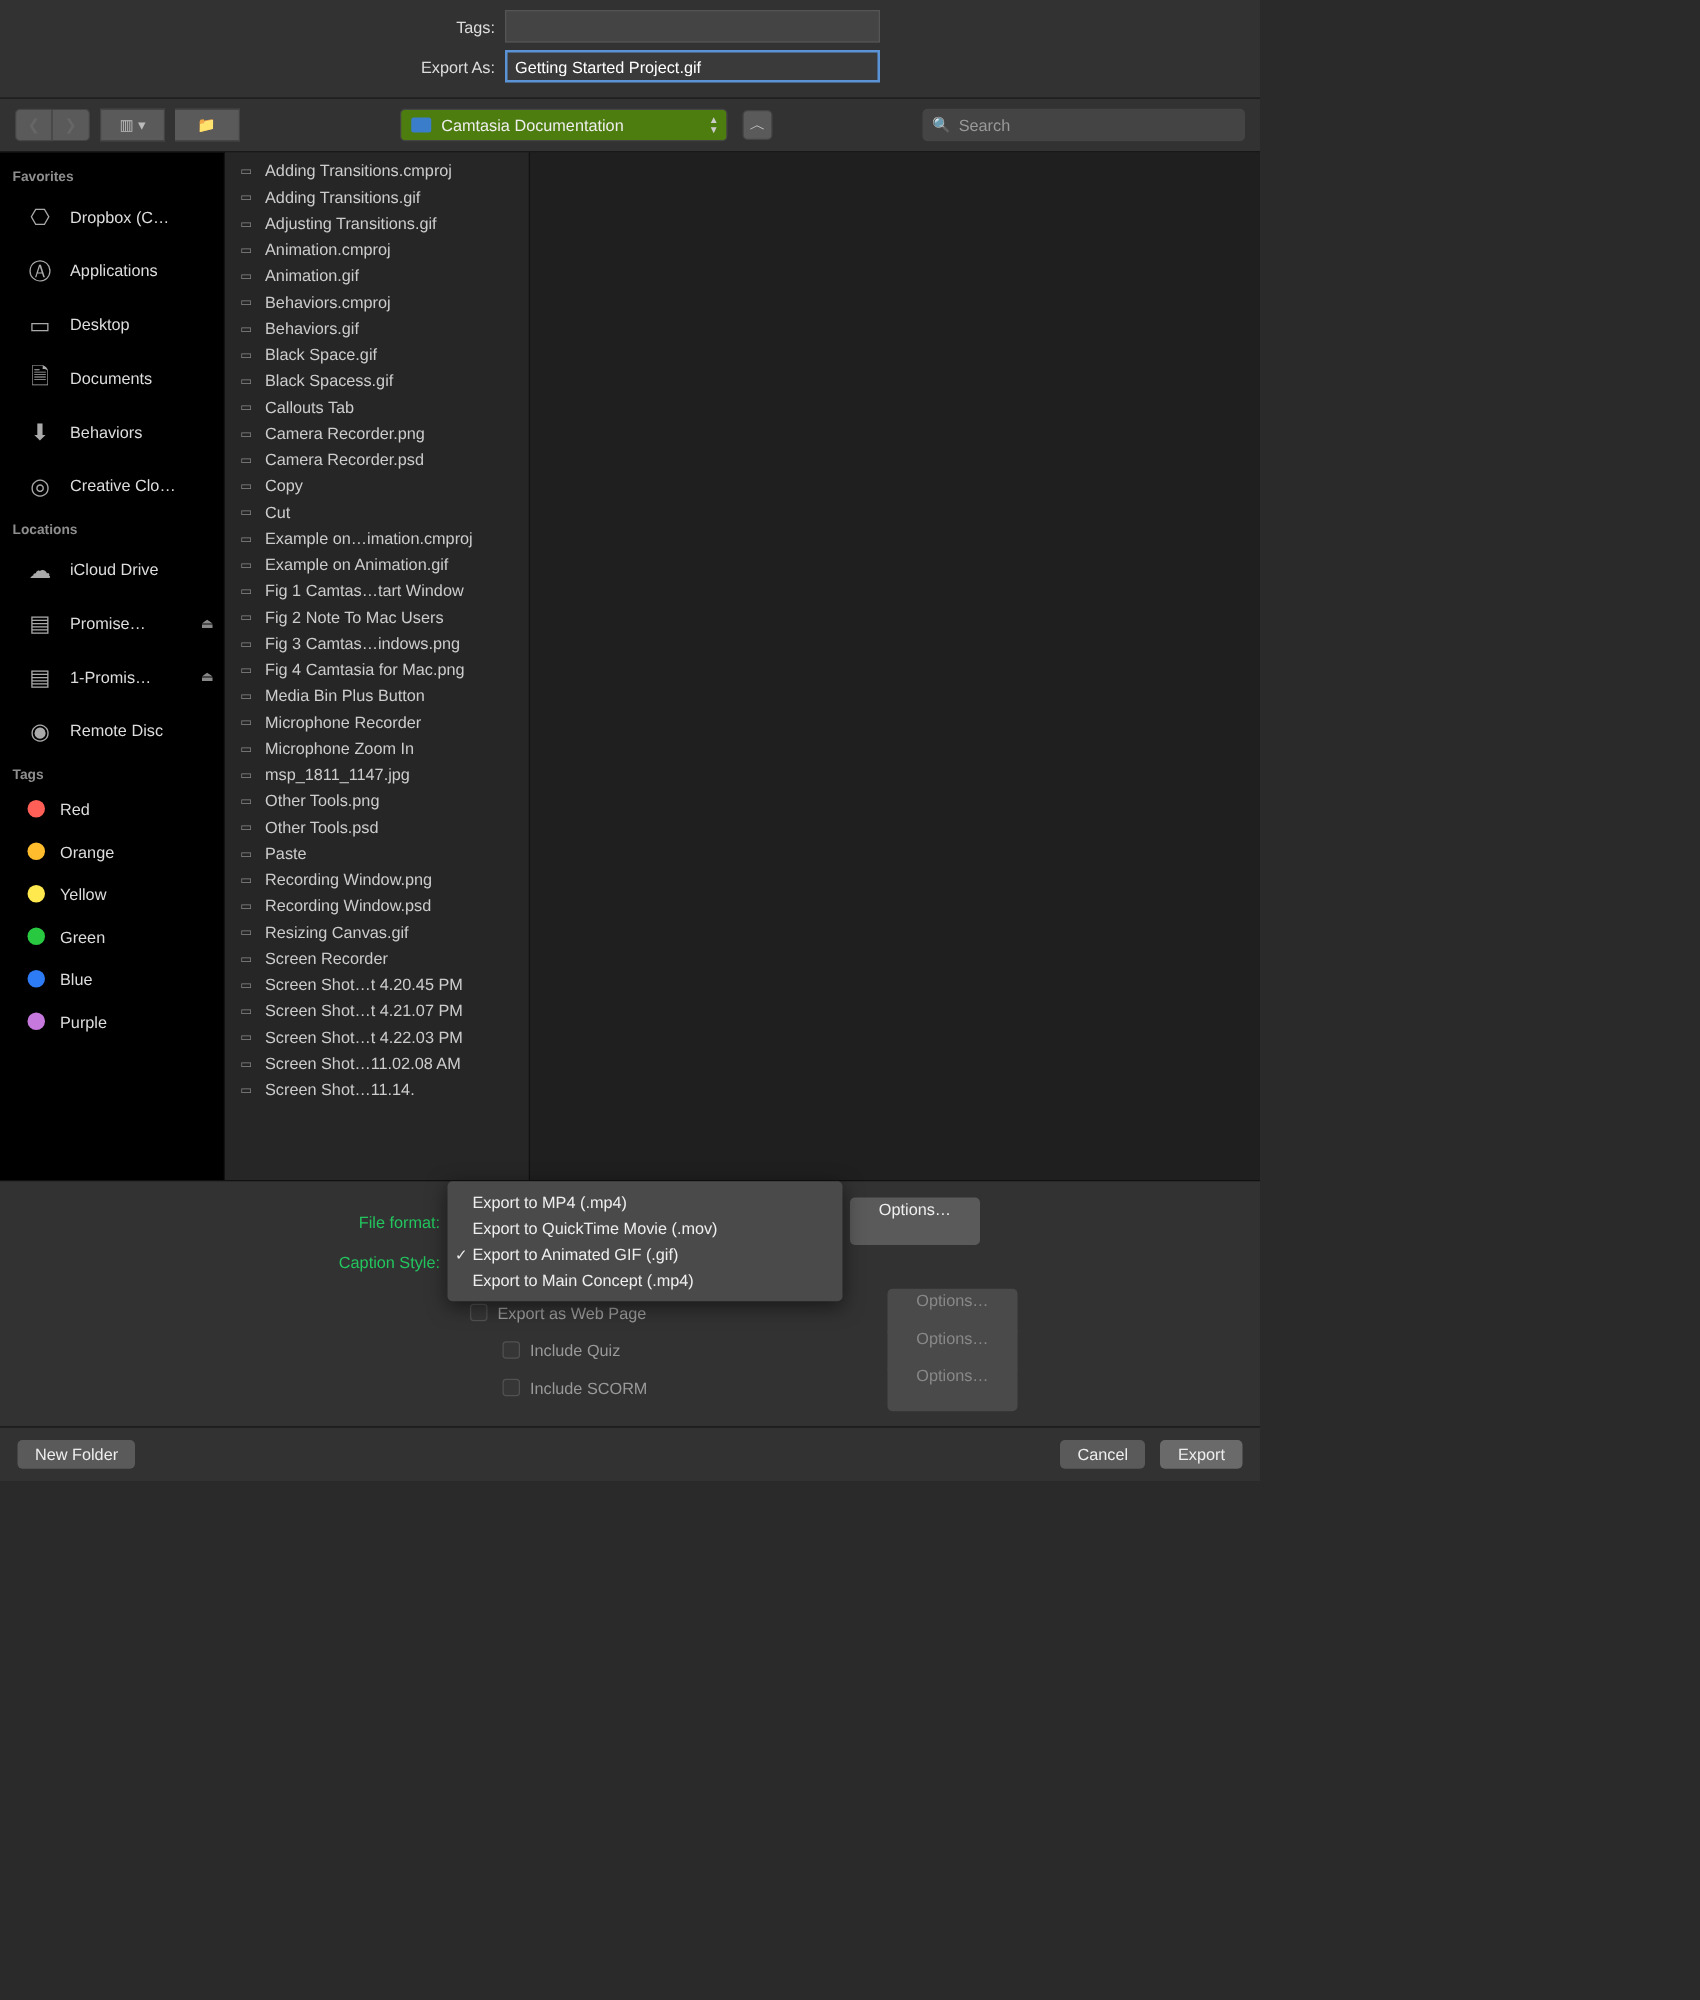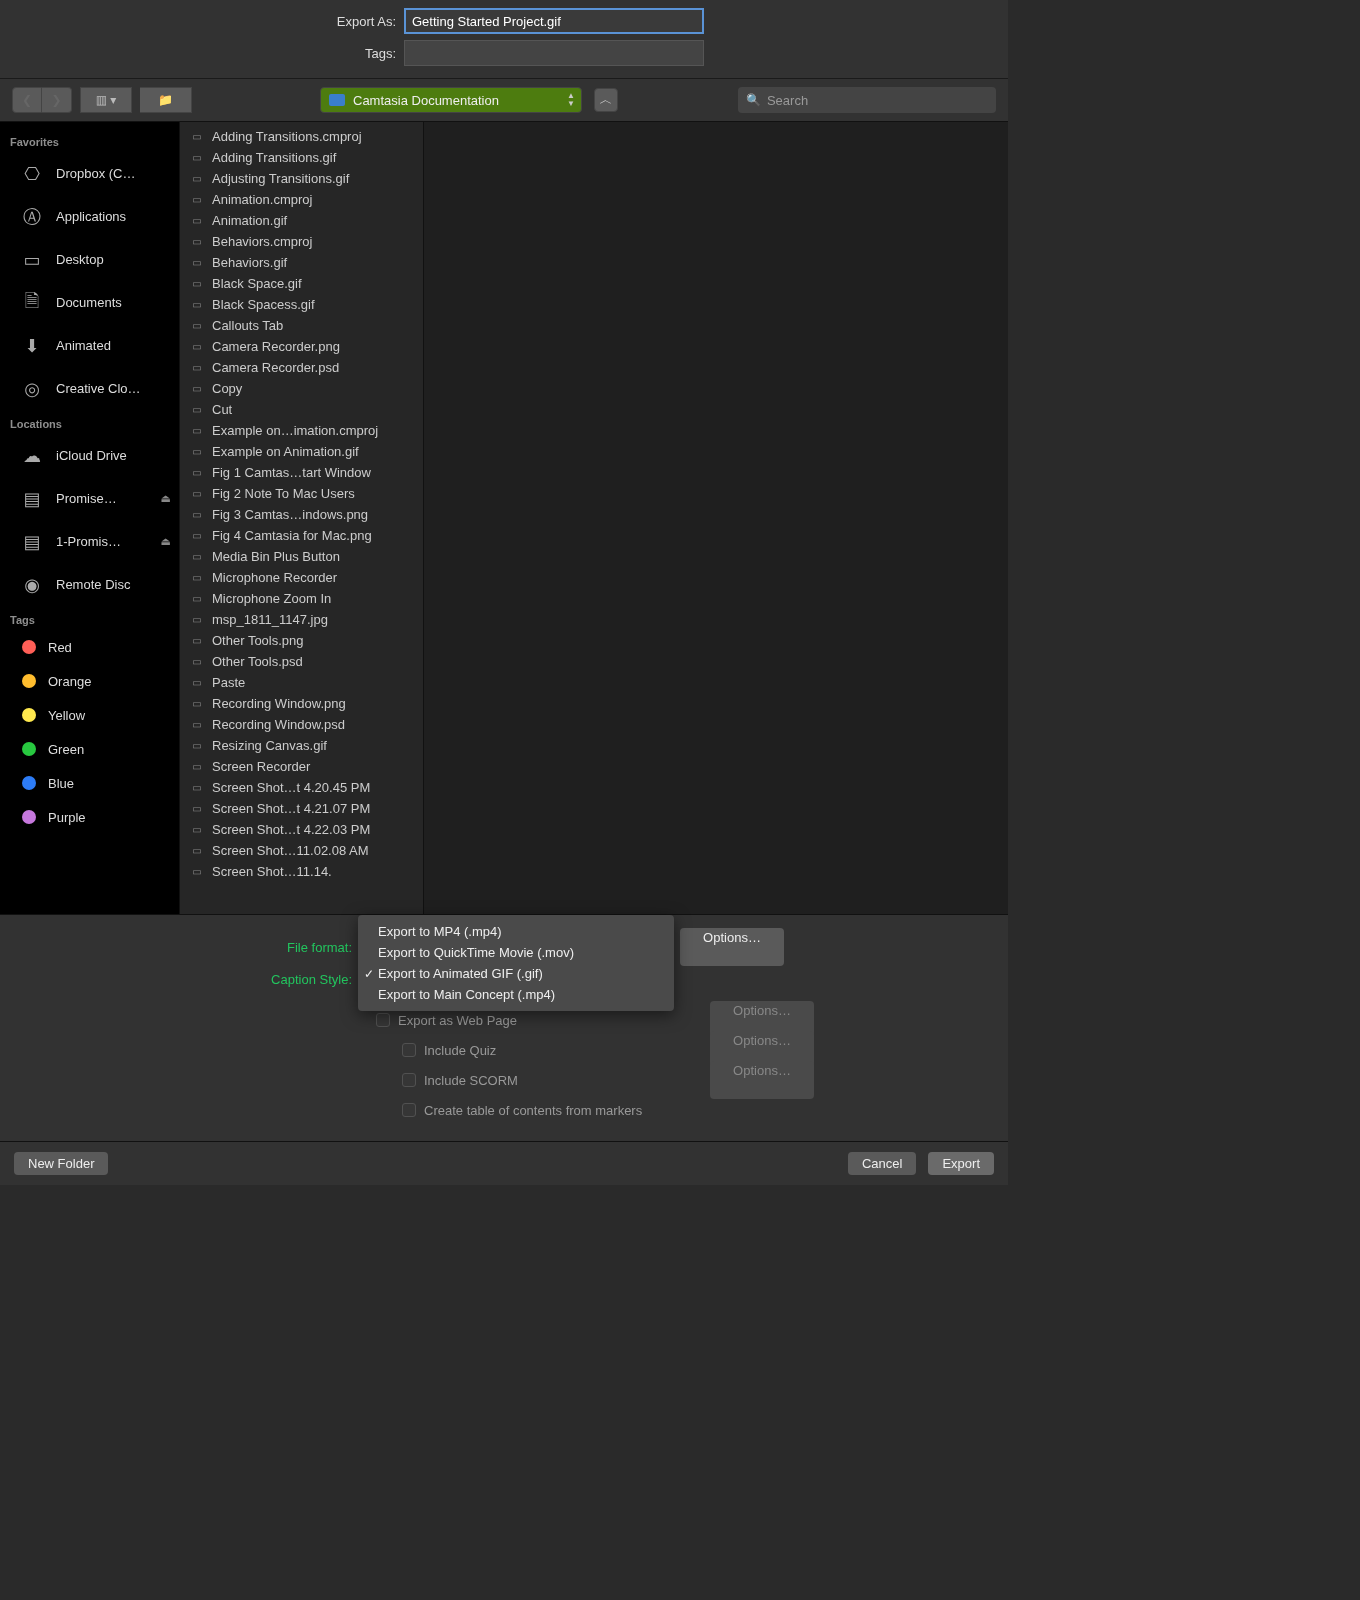--- a/index.html
+++ b/index.html
@@ -314,28 +314,28 @@
     background: #000;
   }
 </style>
 </head>
 <body>
 
 <div class="window">
 
   <div class="header-row">
     <div class="header-spacer"></div>
+    <span class="header-label">Tags:</span>
+    <input class="text-input" style="width: 300px;" value="">
+  </div>
+
+  <div class="header-row">
+    <div class="header-spacer"></div>
     <span class="header-label">Export As:</span>
     <input class="text-input focused" style="width: 300px;" value="Getting Started Project.gif">
-  </div>
-
-  <div class="header-row">
-    <div class="header-spacer"></div>
-    <span class="header-label">Tags:</span>
-    <input class="text-input" style="width: 300px;" value="">
   </div>
 
   <div class="toolbar">
     <div class="btn-group">
       <div class="tb-btn disabled">
         <span>❮</span>
       </div>
       <div class="tb-btn disabled">
         <span>❯</span>
       </div>
@@ -379,21 +379,21 @@
         <div class="sidebar-item">
           <span class="sidebar-icon">▭</span>
           <span>Desktop</span>
         </div>
         <div class="sidebar-item">
           <span class="sidebar-icon">🗎</span>
           <span>Documents</span>
         </div>
         <div class="sidebar-item">
           <span class="sidebar-icon">⬇</span>
-          <span>Animated</span>
+          <span>Behaviors</span>
         </div>
         <div class="sidebar-item">
           <span class="sidebar-icon">◎</span>
           <span>Creative Clo…</span>
         </div>
         <div class="sidebar-section-title">Locations</div>
         <div class="sidebar-item">
           <span class="sidebar-icon">☁</span>
           <span>iCloud Drive</span>
         </div>
@@ -611,24 +611,20 @@
       <span class="chk dis"></span>
       <span>Include Quiz</span>
       <div style="flex:1"></div>
       <div class="opt-btn disabled" style="margin-right:170px">Options…</div>
     </div>
     <div class="chk-row sub">
       <span class="chk dis"></span>
       <span>Include SCORM</span>
       <div style="flex:1"></div>
       <div class="opt-btn disabled" style="margin-right:170px">Options…</div>
-    </div>
-    <div class="chk-row sub">
-      <span class="chk dis"></span>
-      <span>Create table of contents from markers</span>
     </div>
 
     <div class="format-menu" id="format-menu">
         <div class="menu-item">
           <span>Export to MP4 (.mp4)</span>
         </div>
         <div class="menu-item">
           <span>Export to QuickTime Movie (.mov)</span>
         </div>
         <div class="menu-item">

